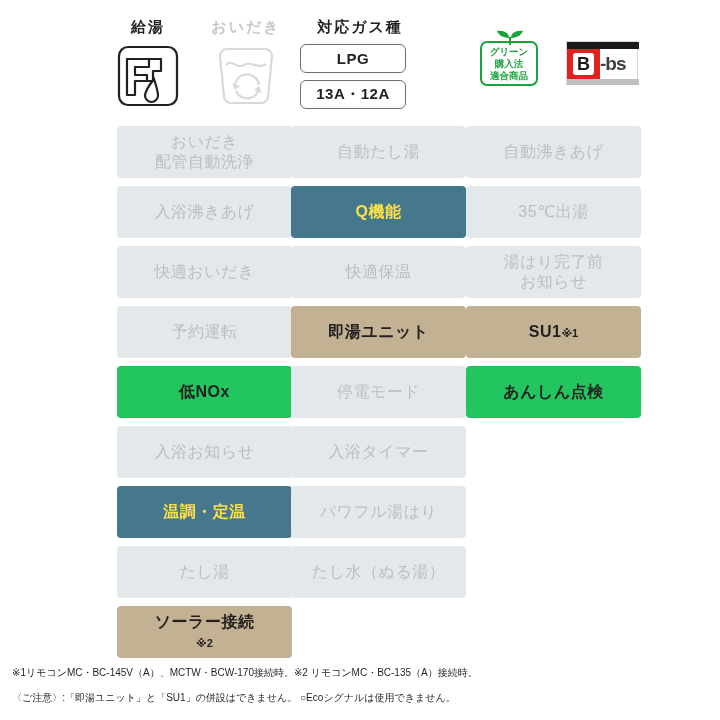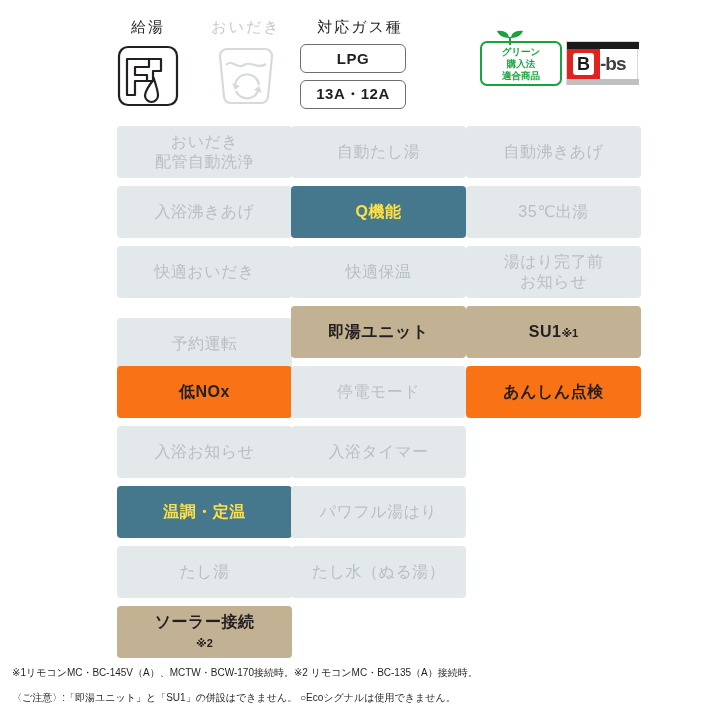--- a/index.html
+++ b/index.html
@@ -24,21 +24,21 @@
     width: 720px;
     height: 122px;
   }
 
   .hdr-group {
     position: absolute;
     text-align: center;
   }
   .hdr-title {
     font-size: 15px;
-    font-weight: normal;
+    font-weight: bold;
     letter-spacing: 2px;
     color: #231f20;
     white-space: nowrap;
   }
   .hdr-title.muted { color: #c2c8cb; }
 
   
   .icon-box {
     width: 62px;
     height: 62px;
@@ -68,21 +68,21 @@
     position: absolute;
     left: 480px;
     top: 30px;
     width: 62px;
     height: 56px;
   }
   .green-frame {
     position: absolute;
     left: 0;
     top: 11px;
-    width: 82px;
+    width: 58px;
     height: 45px;
     border: 2.5px solid #19a33c;
     border-radius: 7px;
     box-sizing: border-box;
     display: flex;
     flex-direction: column;
     align-items: center;
     justify-content: center;
     gap: 0px;
   }
@@ -189,21 +189,21 @@
     background: #45788c;
     color: #fde047;
     font-weight: bold;
   }
   .st-tan {
     background: #c2b193;
     color: #231f20;
     font-weight: bold;
   }
   .st-blue {
-    background: #f97316;
+    background: #22c55e;
     color: #231f20;
     font-weight: bold;
   }
 
   
   .notes {
     position: absolute;
     left: 12px;
     top: 660px;
     width: 700px;
@@ -294,21 +294,21 @@
     </div>
     <div class="cell st-off" style="left: 117px; top: 120px;">
       <span class="lines">快適おいだき</span>
     </div>
     <div class="cell st-off" style="left: 291px; top: 120px;">
       <span class="lines">快適保温</span>
     </div>
     <div class="cell st-off" style="left: 466px; top: 120px;">
       <span class="lines">湯はり完了前<br><span>お知らせ</span></span>
     </div>
-    <div class="cell st-off" style="left: 117px; top: 192px;">
+    <div class="cell st-off" style="left: 117px; top: 180px;">
       <span class="lines">予約運転</span>
     </div>
     <div class="cell st-tan" style="left: 291px; top: 180px;">
       <span class="lines">即湯ユニット</span>
     </div>
     <div class="cell st-tan" style="left: 466px; top: 180px; flex-direction: row;">
       <span class="lines">SU1</span>
       <span class="sub">※1</span>
     </div>
     <div class="cell st-blue" style="left: 117px; top: 240px;">

